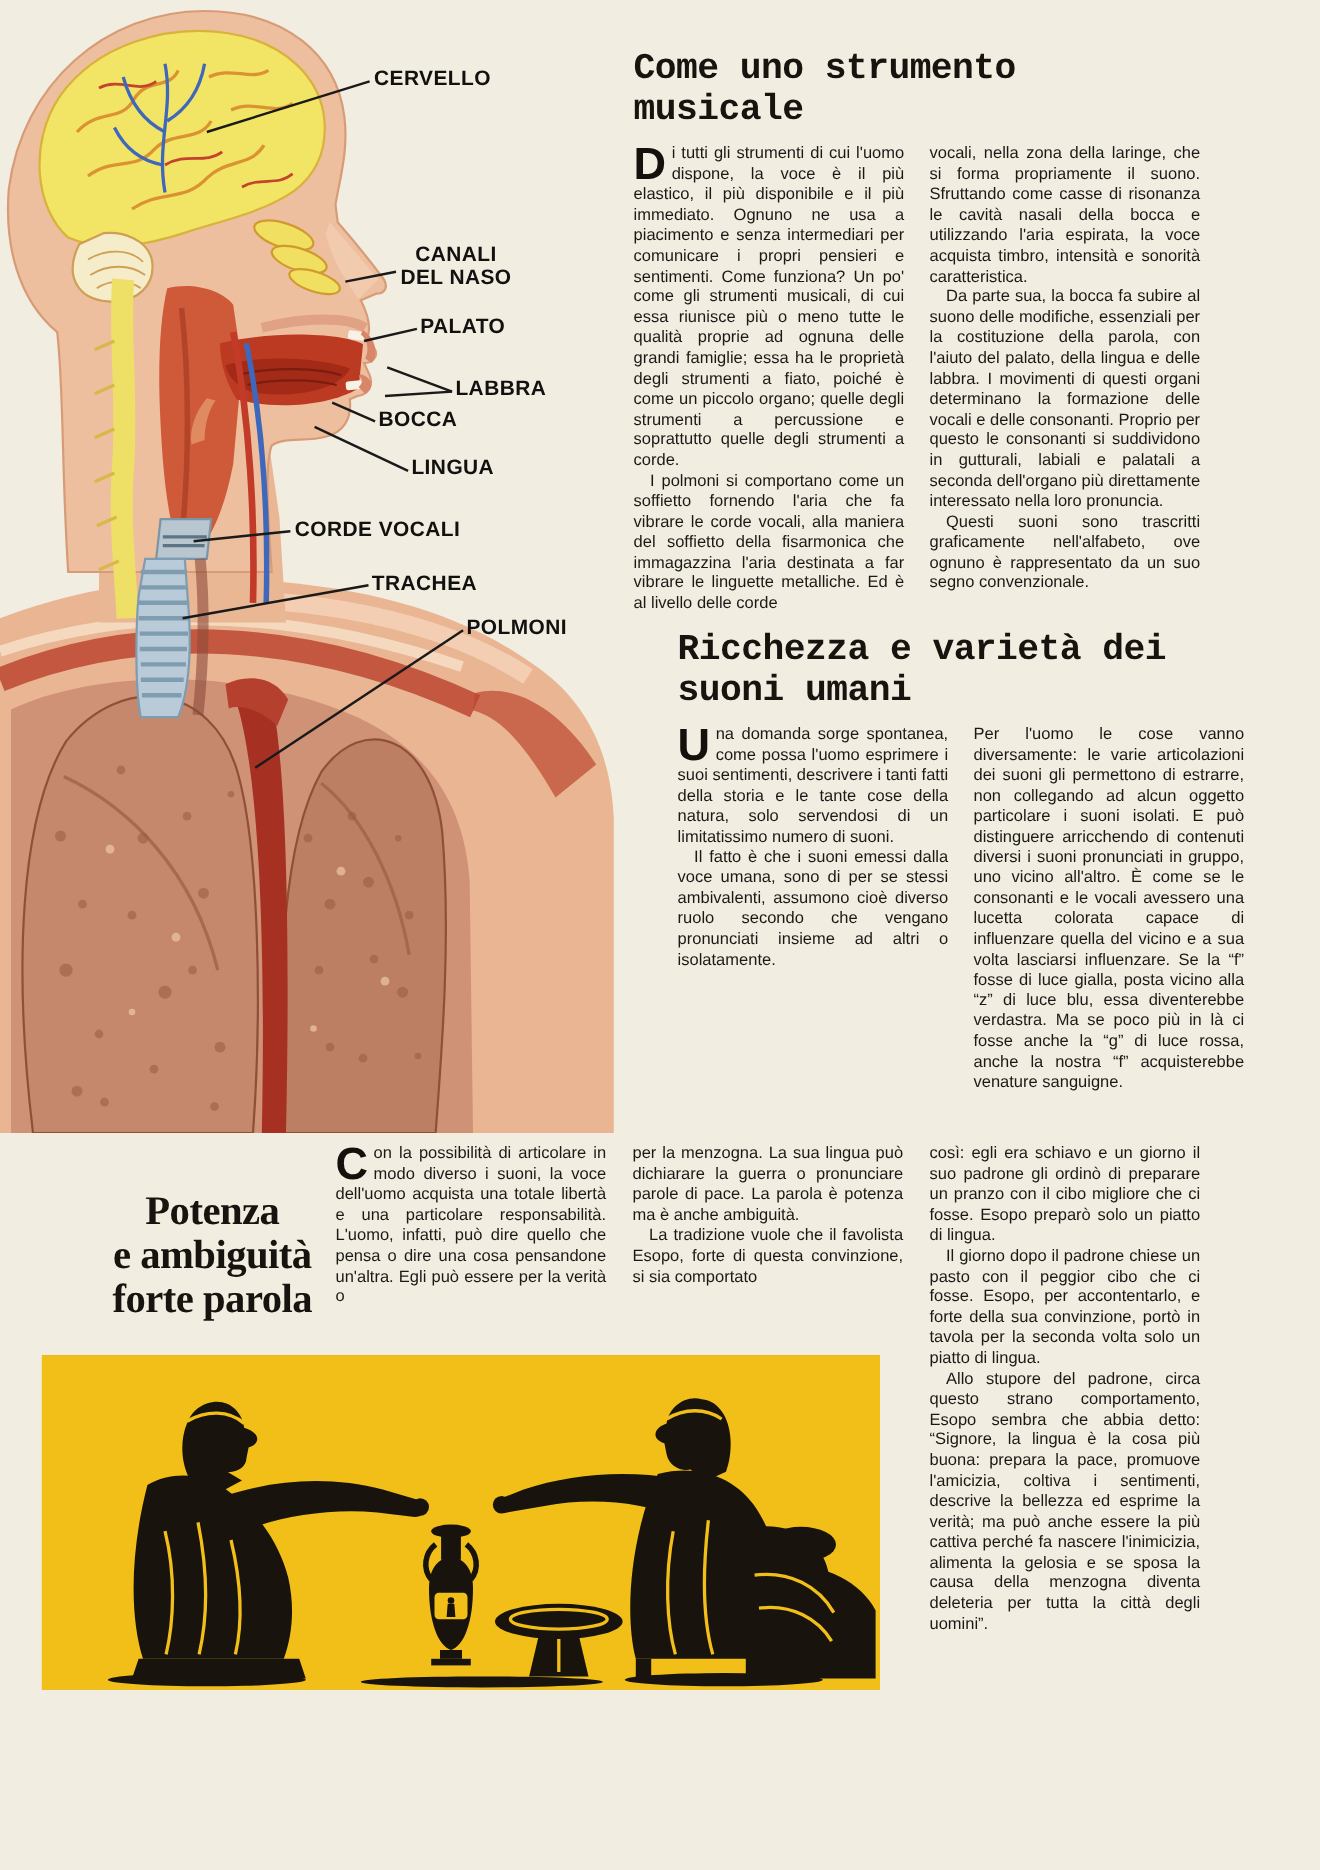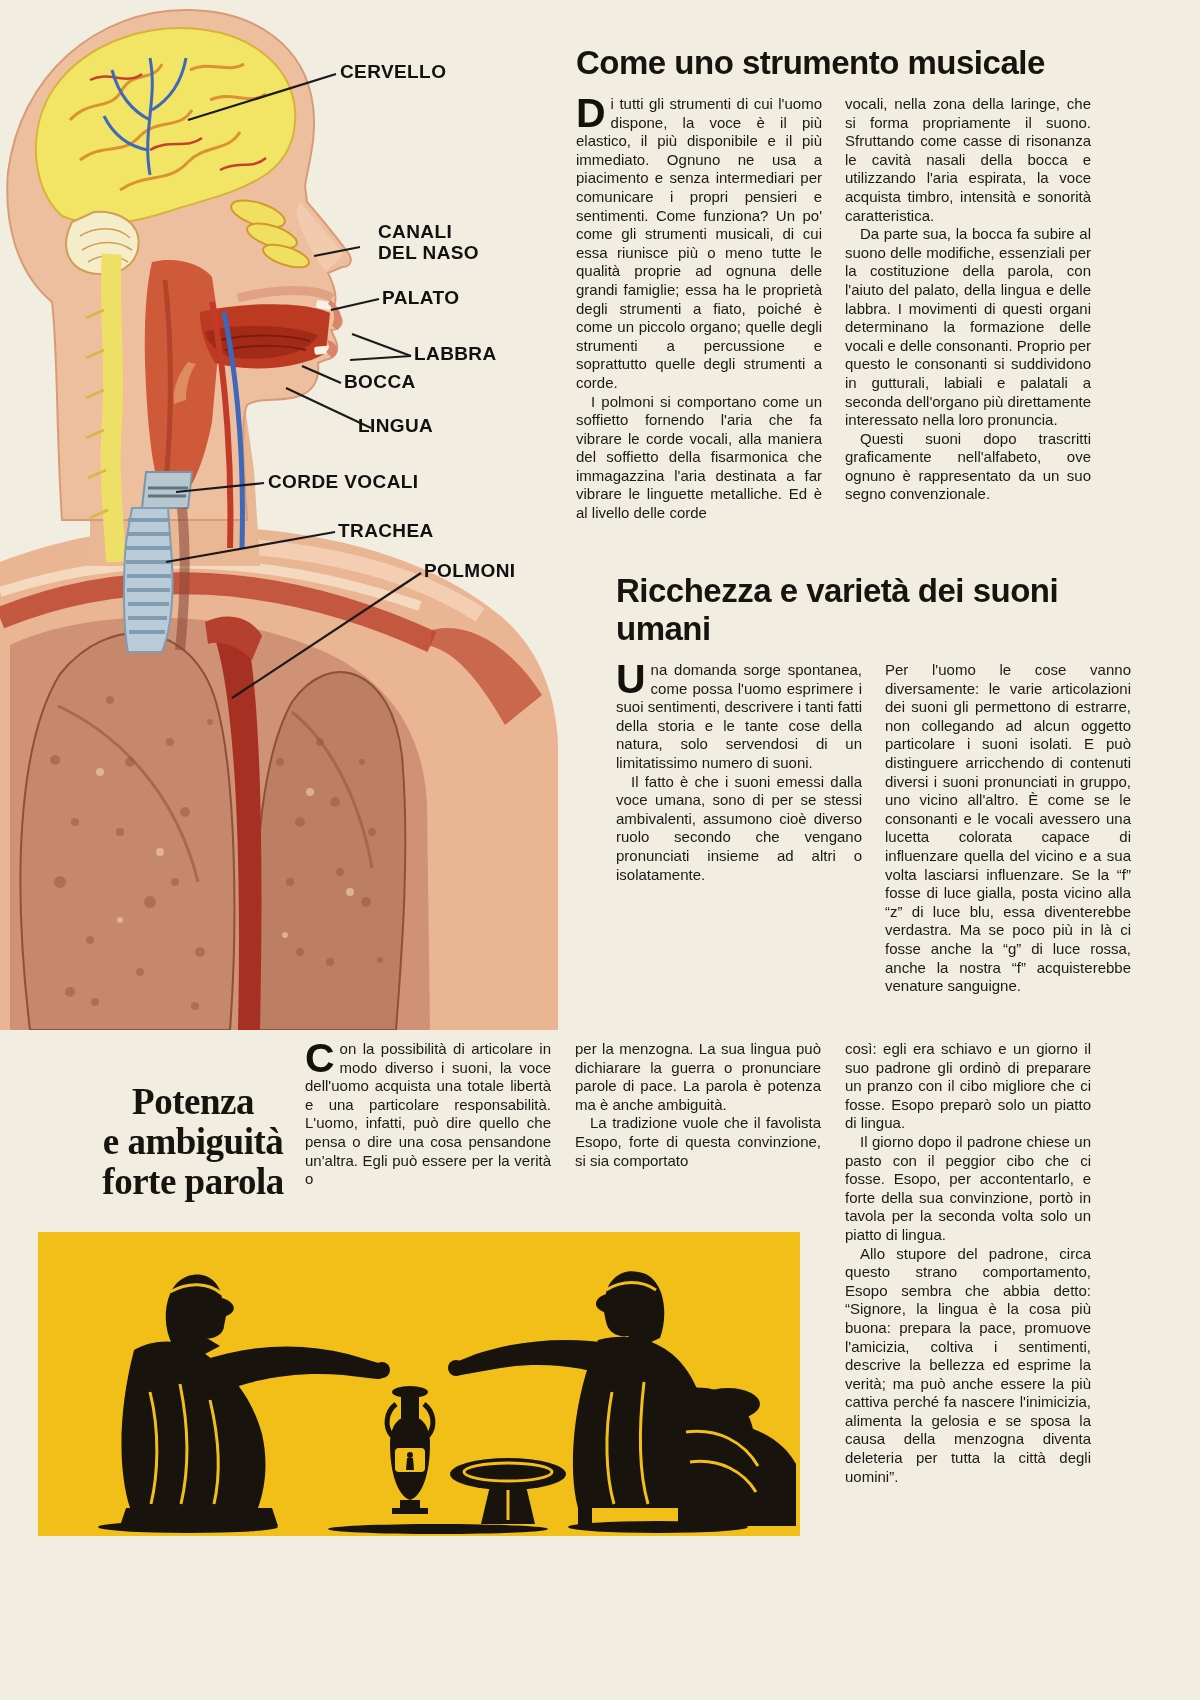--- a/index.html
+++ b/index.html
@@ -22,21 +22,21 @@
     font-size:19px;
     letter-spacing:.4px;
     line-height:1.1;
     white-space:pre-line;
     color:#121110;
   }
 
   
   .article { position:absolute; }
   .headline {
-    font-family:Liberation Sans, sans-serif;
+    font-family:Liberation Mono, monospace;
     font-weight:900;
     font-size:33px;
     letter-spacing:-0.5px;
     color:#17130e;
   }
   .cols { display:flex; gap:23px; margin-top:13px; }
   .col { width:246px; }
   .col p {
     font-size:15px;
     line-height:18.6px;
@@ -251,42 +251,42 @@
         <path d="M411,356 L350,360"></path>
         <path d="M341,383 L302,366"></path>
         <path d="M371,428 L286,388"></path>
         <path d="M264,483 L176,492"></path>
         <path d="M335,532 L166,562"></path>
         <path d="M421,573 L232,698"></path>
       </g>
     </svg>
 
     <div class="anat-label" style="left:340px; top:62px;">CERVELLO</div>
-    <div class="anat-label" style="left:378px; top:222px;">CANALI
+    <div class="anat-label" style="left:364px; top:222px;text-align:center;">CANALI
 DEL NASO</div>
     <div class="anat-label" style="left:382px; top:288px;">PALATO</div>
     <div class="anat-label" style="left:414px; top:344px;">LABBRA</div>
     <div class="anat-label" style="left:344px; top:372px;">BOCCA</div>
-    <div class="anat-label" style="left:358px; top:416px;">LINGUA</div>
+    <div class="anat-label" style="left:374px; top:416px;">LINGUA</div>
     <div class="anat-label" style="left:268px; top:472px;">CORDE VOCALI</div>
     <div class="anat-label" style="left:338px; top:521px;">TRACHEA</div>
     <div class="anat-label" style="left:424px; top:561px;text-align:right;">POLMONI</div>
   </div>
 
   <section class="article" style="left:576px; top:44px; width:515px;">
     <h1 class="headline">Come uno strumento musicale</h1>
     <div class="cols">
       <div class="col">
         <p class="lead"><span class="dropcap">D</span><span>i tutti gli strumenti di cui l'uomo dispone, la voce è il più elastico, il più disponibile e il più immediato. Ognuno ne usa a piacimento e senza intermediari per comunicare i propri pensieri e sentimenti. Come funziona? Un po' come gli strumenti musicali, di cui essa riunisce più o meno tutte le qualità proprie ad ognuna delle grandi famiglie; essa ha le proprietà degli strumenti a fiato, poiché è come un piccolo organo; quelle degli strumenti a percussione e soprattutto quelle degli strumenti a corde.</span></p>
         <p>I polmoni si comportano come un soffietto fornendo l'aria che fa vibrare le corde vocali, alla maniera del soffietto della fisarmonica che immagazzina l'aria destinata a far vibrare le linguette metalliche. Ed è al livello delle corde</p>
       </div>
       <div class="col">
         <p class="lead">vocali, nella zona della laringe, che si forma propriamente il suono. Sfruttando come casse di risonanza le cavità nasali della bocca e utilizzando l'aria espirata, la voce acquista timbro, intensità e sonorità caratteristica.</p>
         <p>Da parte sua, la bocca fa subire al suono delle modifiche, essenziali per la costituzione della parola, con l'aiuto del palato, della lingua e delle labbra. I movimenti di questi organi determinano la formazione delle vocali e delle consonanti. Proprio per questo le consonanti si suddividono in gutturali, labiali e palatali a seconda dell'organo più direttamente interessato nella loro pronuncia.</p>
-        <p>Questi suoni dopo trascritti graficamente nell'alfabeto, ove ognuno è rappresentato da un suo segno convenzionale.</p>
+        <p>Questi suoni sono trascritti graficamente nell'alfabeto, ove ognuno è rappresentato da un suo segno convenzionale.</p>
       </div>
     </div>
   </section>
 
   <section class="article" style="left:576px; top:572px; width:515px;margin-left:40px;">
     <h1 class="headline">Ricchezza e varietà dei suoni umani</h1>
     <div class="cols">
       <div class="col">
         <p class="lead"><span class="dropcap">U</span><span>na domanda sorge spontanea, come possa l'uomo esprimere i suoi sentimenti, descrivere i tanti fatti della storia e le tante cose della natura, solo servendosi di un limitatissimo numero di suoni.</span></p>
         <p>Il fatto è che i suoni emessi dalla voce umana, sono di per se stessi ambivalenti, assumono cioè diverso ruolo secondo che vengano pronunciati insieme ad altri o isolatamente.</p>

